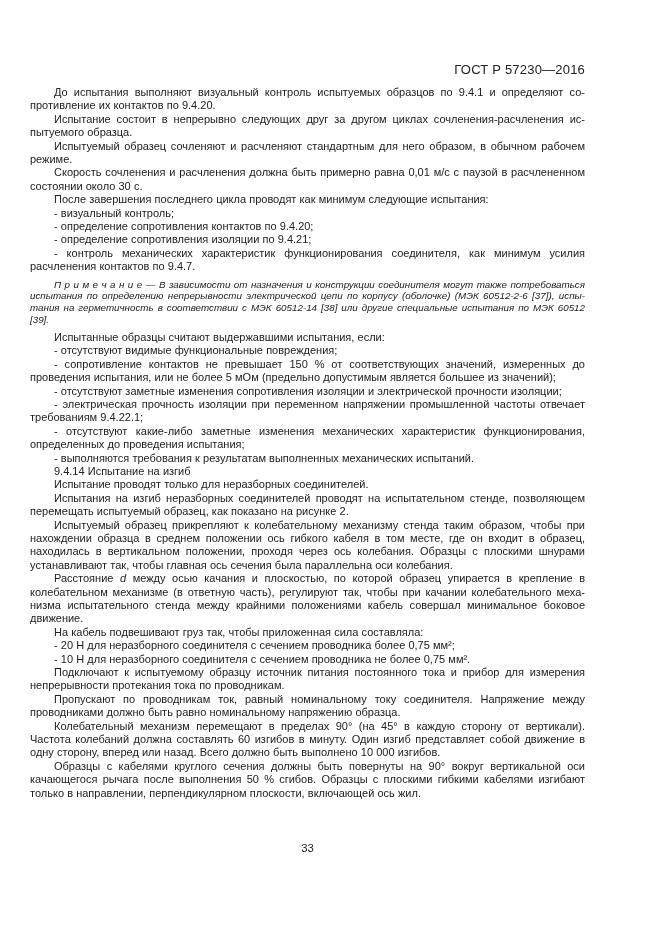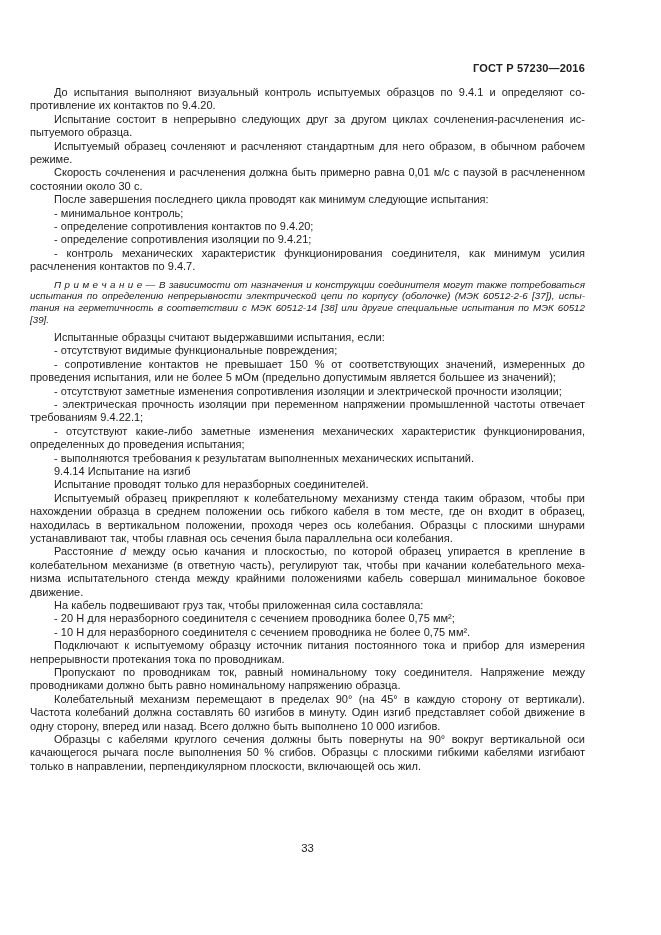--- a/index.html
+++ b/index.html
@@ -19,22 +19,22 @@
     height:935px;
     background:var(--page-bg);
     overflow:hidden;
   }
   .doc-header{
     position:absolute;
     top:62px;
     left:30px;
     width:555px;
     text-align:right;
-    font-size:11px;
-    font-weight:700;
+    font-size:13px;
+    font-weight:400;
     letter-spacing:0.2px;
     color:var(--text-color);
   }
   .content{
     position:absolute;
     top:86px;
     left:30px;
     width:555px;
   }
   .para{
@@ -73,34 +73,35 @@
 
 <div class="page">
   <div class="doc-header">ГОСТ Р 57230—2016</div>
 
   <div class="content">
       <p class="para p">До испытания выполняют визуальный контроль испытуемых образцов по 9.4.1 и определяют со­противление их контактов по 9.4.20.</p>
       <p class="para p">Испытание состоит в непрерывно следующих друг за другом циклах сочленения-расчленения ис­пытуемого образца.</p>
       <p class="para p">Испытуемый образец сочленяют и расчленяют стандартным для него образом, в обычном рабо­чем режиме.</p>
       <p class="para p">Скорость сочленения и расчленения должна быть примерно равна 0,01 м/с с паузой в расчленен­ном состоянии около 30 с.</p>
       <p class="para p">После завершения последнего цикла проводят как минимум следующие испытания:</p>
-      <p class="para p">- минимальное контроль;</p>
+      <p class="para p">- визуальный контроль;</p>
       <p class="para p">- определение сопротивления контактов по 9.4.20;</p>
       <p class="para p">- определение сопротивления изоляции по 9.4.21;</p>
       <p class="para p">- контроль механических характеристик функционирования соединителя, как минимум усилия расчленения контактов по 9.4.7.</p>
       <p class="para note">П р и м е ч а н и е — В зависимости от назначения и конструкции соединителя могут также потребоваться испытания по определению непрерывности электрической цепи по корпусу (оболочке) (МЭК 60512-2-6 [37]), испы­тания на герметичность в соответствии с МЭК 60512-14 [38] или другие специальные испытания по МЭК 60512 [39].</p>
       <p class="para p">Испытанные образцы считают выдержавшими испытания, если:</p>
       <p class="para p">- отсутствуют видимые функциональные повреждения;</p>
       <p class="para p">- сопротивление контактов не превышает 150&nbsp;% от соответствующих значений, измеренных до проведения испытания, или не более 5 мОм (предельно допустимым является большее из значений);</p>
       <p class="para p">- отсутствуют заметные изменения сопротивления изоляции и электрической прочности изоляции;</p>
       <p class="para p">- электрическая прочность изоляции при переменном напряжении промышленной частоты отве­чает требованиям 9.4.22.1;</p>
       <p class="para p">- отсутствуют какие-либо заметные изменения механических характеристик функционирования, определенных до проведения испытания;</p>
       <p class="para p">- выполняются требования к результатам выполненных механических испытаний.</p>
       <p class="para h">9.4.14 Испытание на изгиб</p>
       <p class="para p">Испытание проводят только для неразборных соединителей.</p>
+      <p class="para p">Испытания на изгиб неразборных соединителей проводят на испытательном стенде, позволяю­щем перемещать испытуемый образец, как показано на рисунке 2.</p>
       <p class="para p">Испытуемый образец прикрепляют к колебательному механизму стенда таким образом, чтобы при нахождении образца в среднем положении ось гибкого кабеля в том месте, где он входит в образец, находилась в вертикальном положении, проходя через ось колебания. Образцы с плоскими шнурами устанавливают так, чтобы главная ось сечения была параллельна оси колебания.</p>
       <p class="para p"><span>Расстояние </span><span class="it">d</span><span> между осью качания и плоскостью, по которой образец упирается в крепление в колебательном механизме (в ответную часть), регулируют так, чтобы при качании колебательного меха­низма испытательного стенда между крайними положениями кабель совершал минимальное боковое движение.</span></p>
       <p class="para p">На кабель подвешивают груз так, чтобы приложенная сила составляла:</p>
       <p class="para p">- 20&nbsp;Н для неразборного соединителя с сечением проводника более 0,75 мм²;</p>
       <p class="para p">- 10&nbsp;Н для неразборного соединителя с сечением проводника не более 0,75 мм².</p>
       <p class="para p">Подключают к испытуемому образцу источник питания постоянного тока и прибор для измерения непрерывности протекания тока по проводникам.</p>
       <p class="para p">Пропускают по проводникам ток, равный номинальному току соединителя. Напряжение между проводниками должно быть равно номинальному напряжению образца.</p>
       <p class="para p">Колебательный механизм перемещают в пределах 90° (на 45° в каждую сторону от вертикали). Частота колебаний должна составлять 60 изгибов в минуту. Один изгиб представляет собой движение в одну сторону, вперед или назад. Всего должно быть выполнено 10&nbsp;000 изгибов.</p>
       <p class="para p">Образцы с кабелями круглого сечения должны быть повернуты на 90° вокруг вертикальной оси качающегося рычага после выполнения 50&nbsp;% сгибов. Образцы с плоскими гибкими кабелями изгибают только в направлении, перпендикулярном плоскости, включающей ось жил.</p>
     </div>

